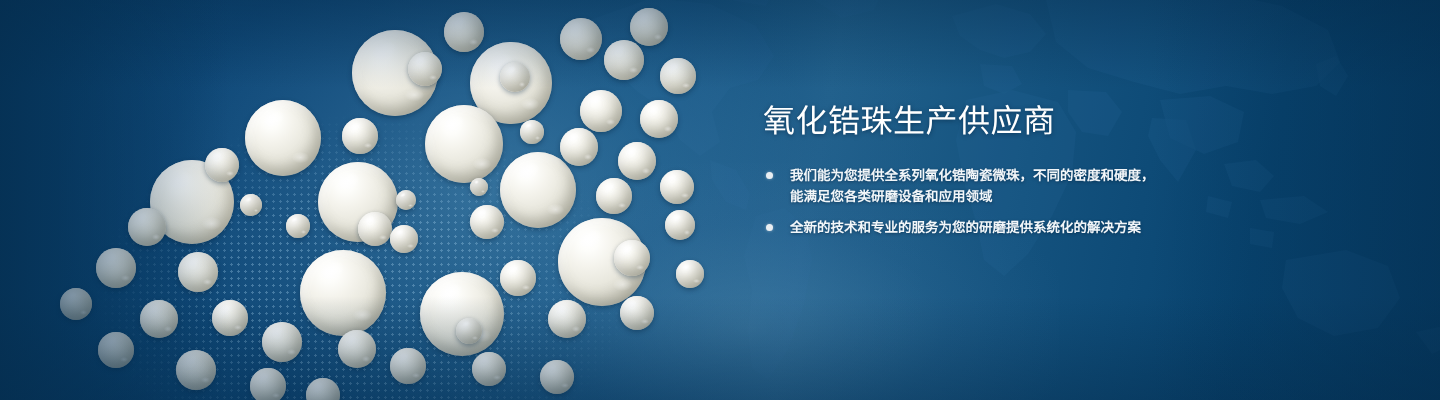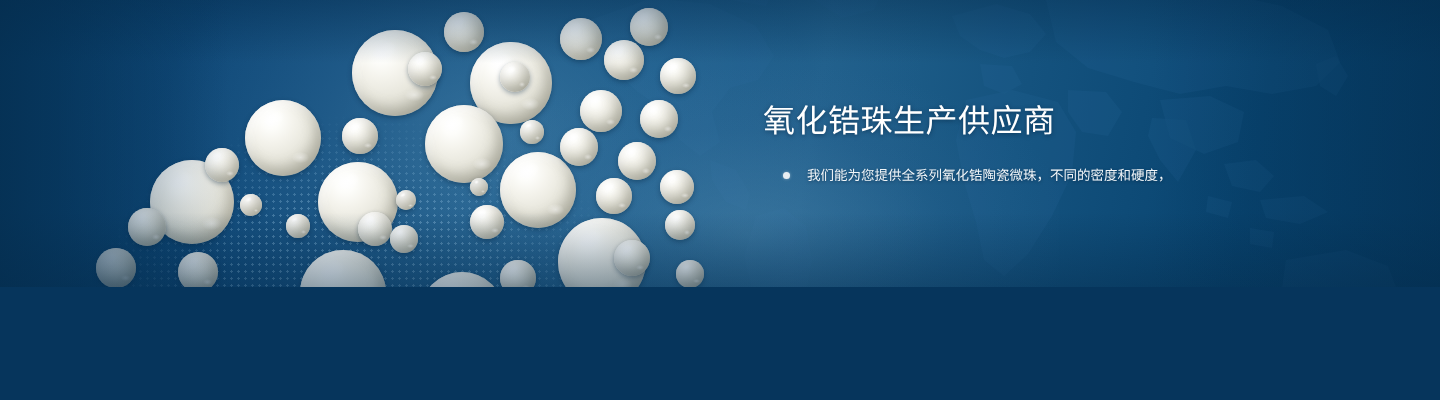--- a/index.html
+++ b/index.html
@@ -8,21 +8,21 @@
     padding: 0;
     background: #06355c;
   }
   body {
     font-family: "Liberation Sans", "DejaVu Sans", sans-serif;
   }
 
   .banner {
     position: relative;
     width: 1440px;
-    height: 287px;
+    height: 400px;
     overflow: hidden;
     background: #07436e;
   }
 
   
   .bg-base {
     position: absolute;
     inset: 0;
     background: linear-gradient(100deg,
                 #0a4372 0%,
@@ -158,22 +158,23 @@
     color: #ffffff;
     font-size: 32px;
     font-weight: 400;
     letter-spacing: 0.5px;
     line-height: 1.1;
     text-shadow: 0 1px 4px rgba(2,28,52,0.55);
     white-space: nowrap;
   }
   .bullets {
     list-style: none;
-    margin: 17px;
+    margin: 0;
     padding: 0;
+    font-weight: bold;
   }
   .bullet {
     position: relative;
     padding-left: 27px;
     margin-bottom: 10px;
     color: #f2f6f9;
     font-size: 13.5px;
     line-height: 21px;
     text-shadow: 0 1px 3px rgba(2,28,52,0.5);
   }
@@ -302,17 +303,22 @@
     </div>
 
   <div class="bg-vignette"></div>
 
   <div class="content">
     <h1 class="title">氧化锆珠生产供应商</h1>
     <ul class="bullets" id="bullet-list">
         <li class="bullet">
           <span class="bullet-dot"></span>
           <span class="bullet-line">我们能为您提供全系列氧化锆陶瓷微珠，不同的密度和硬度，</span>
+          <span class="bullet-line">能满足您各类研磨设备和应用领域</span>
+        </li>
+        <li class="bullet">
+          <span class="bullet-dot"></span>
+          <span class="bullet-line">全新的技术和专业的服务为您的研磨提供系统化的解决方案</span>
         </li>
       </ul>
   </div>
 
 </div>
 
 </body></html>

